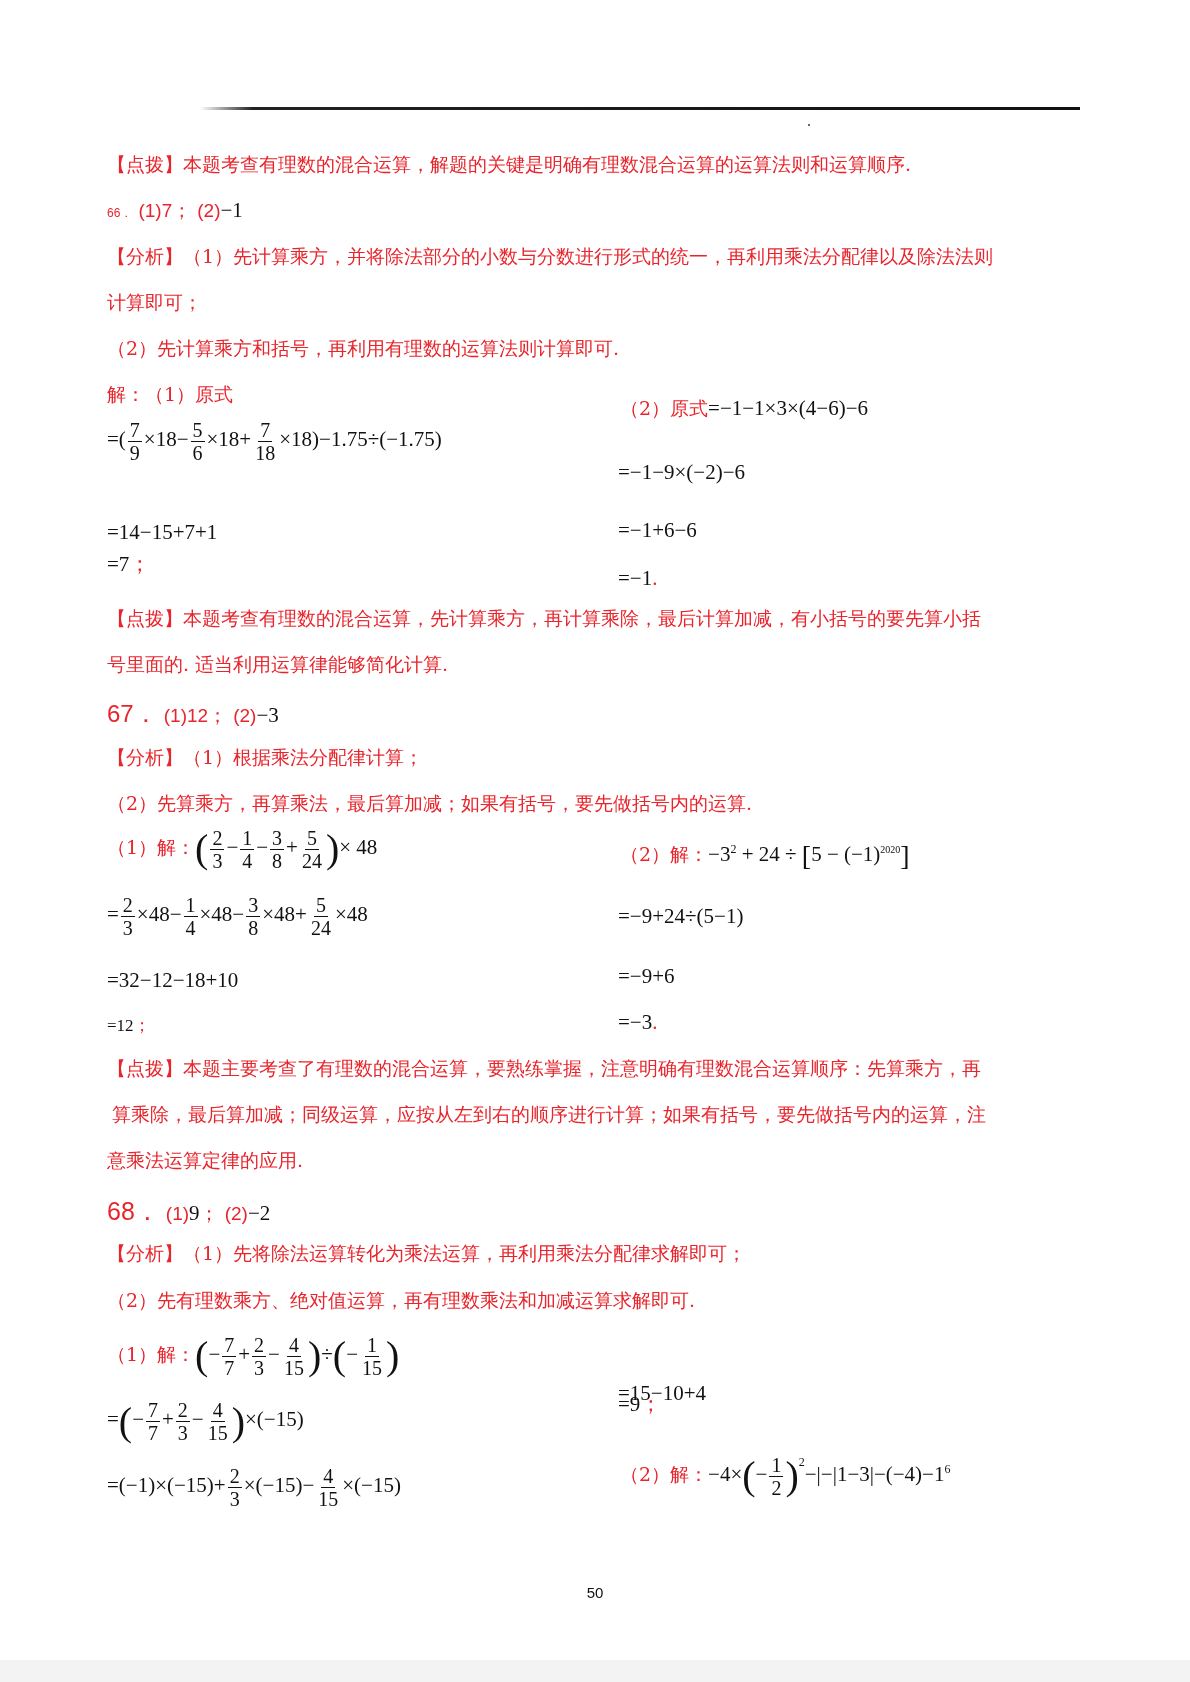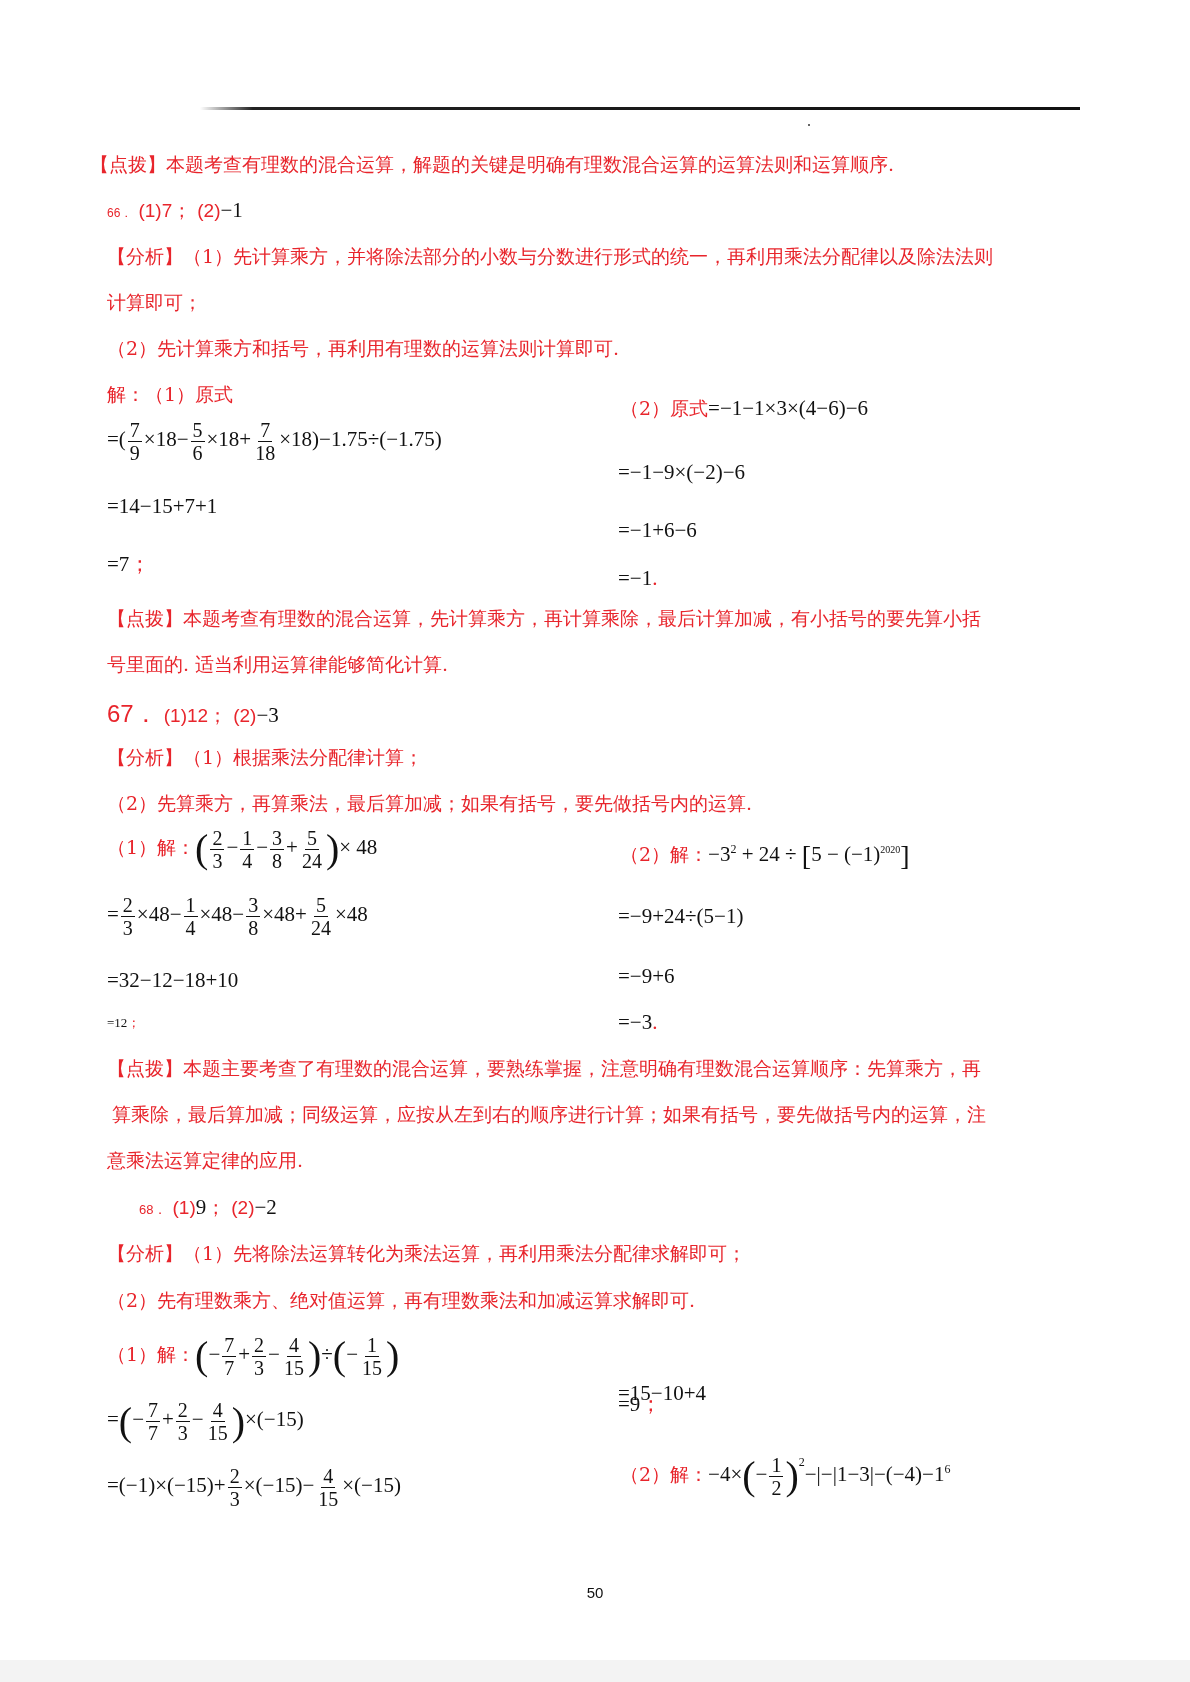--- a/index.html
+++ b/index.html
@@ -18,21 +18,21 @@
   .sup{font-size:12px;vertical-align:super;}
   .pagenum{position:absolute;left:0;width:1190px;top:1584px;text-align:center;font-family:"Liberation Sans",sans-serif;font-size:15px;color:#111;}
   .bottombar{position:absolute;left:0;top:1660px;width:1190px;height:22px;background:#f3f3f3;}
 </style>
 </head>
 <body>
 
 <div class="rule"></div>
 <div class="dot"></div>
 
-<div class="line red cn" style="left:90px;top:152px;">
+<div class="line red cn" style="left:107px;top:152px;">
   <span>【点拨】</span><span>本题考查有理数的混合运算，解题的关键是明确有理数混合运算的运算法则和运算顺序.</span>
 </div>
 
 <div class="line" style="left:107px;top:198px;">
   <span class="red sans" style="font-size:12px;">66．</span>
   <span class="red sans" style="font-size:19px;">(1)7；</span>
   <span class="red sans" style="font-size:19px;">(2)</span><span class="math">−1</span>
 </div>
 
 <div class="line red cn" style="left:107px;top:244px;">
@@ -47,21 +47,21 @@
       <span class="n">7</span>
       <span class="d">9</span>
     </span><span>×18−</span><span class="frac">
       <span class="n">5</span>
       <span class="d">6</span>
     </span><span>×18+</span><span class="frac">
       <span class="n">7</span>
       <span class="d">18</span>
     </span><span>×18)−1.75÷(−1.75)</span>
 </div>
-<div class="line math" style="left:107px;top:494px;">=14−15+7+1</div>
+<div class="line math" style="left:107px;top:520px;">=14−15+7+1</div>
 <div class="line math" style="left:107px;top:550px;"><span>=7</span><span class="red">；</span></div>
 
 <div class="line" style="left:620px;top:396px;">
   <span class="red cn">（2）原式</span><span class="math">=−1−1×3×(4−6)−6</span>
 </div>
 <div class="line math" style="left:618px;top:460px;">=−1−9×(−2)−6</div>
 <div class="line math" style="left:618px;top:518px;">=−1+6−6</div>
 <div class="line math" style="left:618px;top:566px;"><span>=−1</span><span class="red">.</span></div>
 
 <div class="line red cn" style="left:107px;top:606px;">
@@ -103,37 +103,37 @@
       <span class="d">4</span>
     </span><span>×48−</span><span class="frac">
       <span class="n">3</span>
       <span class="d">8</span>
     </span><span>×48+</span><span class="frac">
       <span class="n">5</span>
       <span class="d">24</span>
     </span><span>×48</span>
 </div>
 <div class="line math" style="left:107px;top:968px;">=32−12−18+10</div>
-<div class="line math" style="left:107px;top:1014px;font-size:13px;"><span>=12</span><span class="red">；</span></div>
+<div class="line math" style="left:107px;top:1014px;font-size:17px;"><span>=12</span><span class="red">；</span></div>
 
 <div class="line" style="left:620px;top:840px;">
   <span class="red cn">（2）解：</span><span class="math"><span>−3</span><span class="sup">2</span><span> + 24 ÷ </span><span style="font-size:28px;vertical-align:middle;">[</span><span>5 − (−1)</span><span class="sup" style="font-size:10px;">2020</span><span style="font-size:28px;vertical-align:middle;">]</span></span>
 </div>
 <div class="line math" style="left:618px;top:904px;">=−9+24÷(5−1)</div>
 <div class="line math" style="left:618px;top:964px;">=−9+6</div>
 <div class="line math" style="left:618px;top:1010px;"><span>=−3</span><span class="red">.</span></div>
 
 <div class="line red cn" style="left:107px;top:1056px;">
   <span>【点拨】</span><span>本题主要考查了有理数的混合运算，要熟练掌握，注意明确有理数混合运算顺序：先算乘方，再</span>
 </div>
 <div class="line red cn" style="left:112px;top:1102px;">算乘除，最后算加减；同级运算，应按从左到右的顺序进行计算；如果有括号，要先做括号内的运算，注</div>
 <div class="line red cn" style="left:107px;top:1148px;">意乘法运算定律的应用.</div>
 
 <div class="line" style="left:107px;top:1195px;">
-  <span class="red sans" style="font-size:13px;margin-left:32px;">68．</span>
+  <span class="red sans" style="font-size:25px;">68．</span>
   <span class="red sans" style="font-size:19px;">(1)</span><span class="math">9</span><span class="red">；</span>
   <span class="red sans" style="font-size:19px;">(2)</span><span class="math">−2</span>
 </div>
 <div class="line red cn" style="left:107px;top:1241px;">
   <span>【分析】</span><span>（1）先将除法运算转化为乘法运算，再利用乘法分配律求解即可；</span>
 </div>
 <div class="line red cn" style="left:107px;top:1288px;">（2）先有理数乘方、绝对值运算，再有理数乘法和加减运算求解即可.</div>
 
 <div class="line" style="left:107px;top:1335px;">
   <span class="red cn">（1）解：</span><span class="math"><span class="big">(</span>−<span class="frac">

